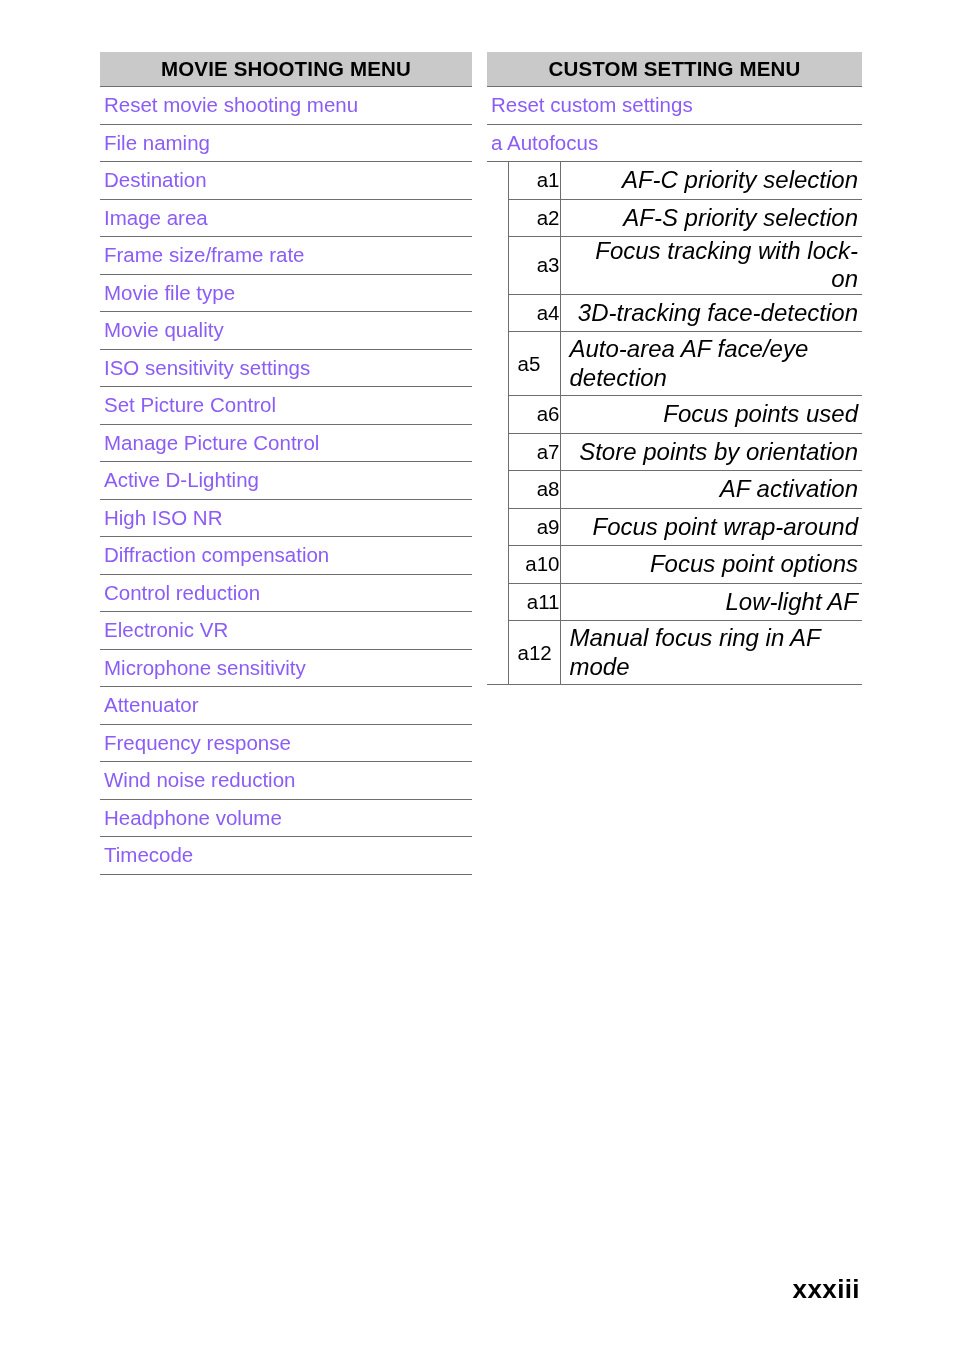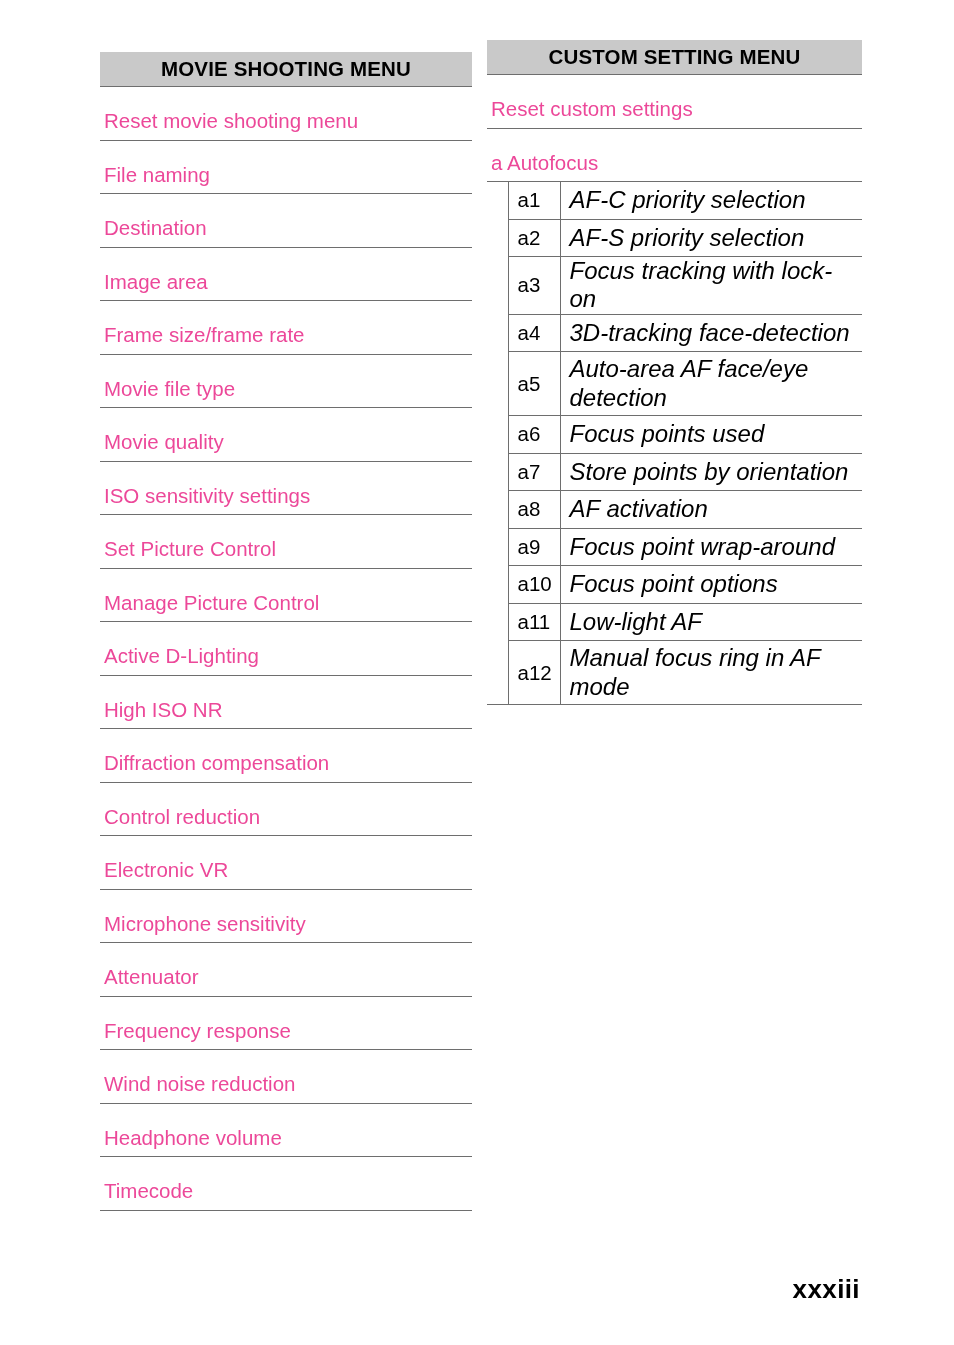--- a/index.html
+++ b/index.html
@@ -33,21 +33,21 @@
   }
 
   #movie-shooting-table {
     left: 100px;
     top: 52px;
     width: 372px;
   }
 
   #custom-setting-table {
     left: 487px;
-    top: 40px;
+    top: 52px;
     width: 375px;
   }
 
   .menu-table .hdr-cell {
     background: #c9c9c9;
     text-align: center;
     font-weight: bold;
     font-size: 20.5px;
     letter-spacing: 0.15px;
     height: 34px;
@@ -55,25 +55,25 @@
     line-height: 34px;
     border-bottom: 1.6px solid #6e6e6e;
     color: #000;
     white-space: nowrap;
   }
 
   .menu-table td.item {
     font-size: 20.5px;
     font-weight: normal;
     height: 36.5px;
-    padding: 16px 4px 0 4px;
+    padding: 0 4px 0 4px;
     vertical-align: middle;
     border-bottom: 1.4px solid #6e6e6e;
     line-height: 1.18;
-    color: #ec4899;
+    color: #8b5cf6;
   }
 
   
   .gutter {
     width: 21px;
     padding: 0;
     border-right: 1.2px solid #6e6e6e;
     border-bottom: none;
   }
   .gutter-last {
@@ -99,20 +99,21 @@
     vertical-align: middle;
     padding: 0 4px 0 9px;
     border-bottom: 1.2px solid #6e6e6e;
     line-height: 1.18;
     font-style: italic;
   }
 
   tr.single td.code,
   tr.single td.sub-item {
     height: 36.5px;
+    text-align: right;
   }
   tr.double td.code,
   tr.double td.sub-item {
     height: 63px;
   }
 
   tr.top-item td.item {
     border-bottom: 1.4px solid #6e6e6e;
     margin-left: 40px;
   }

